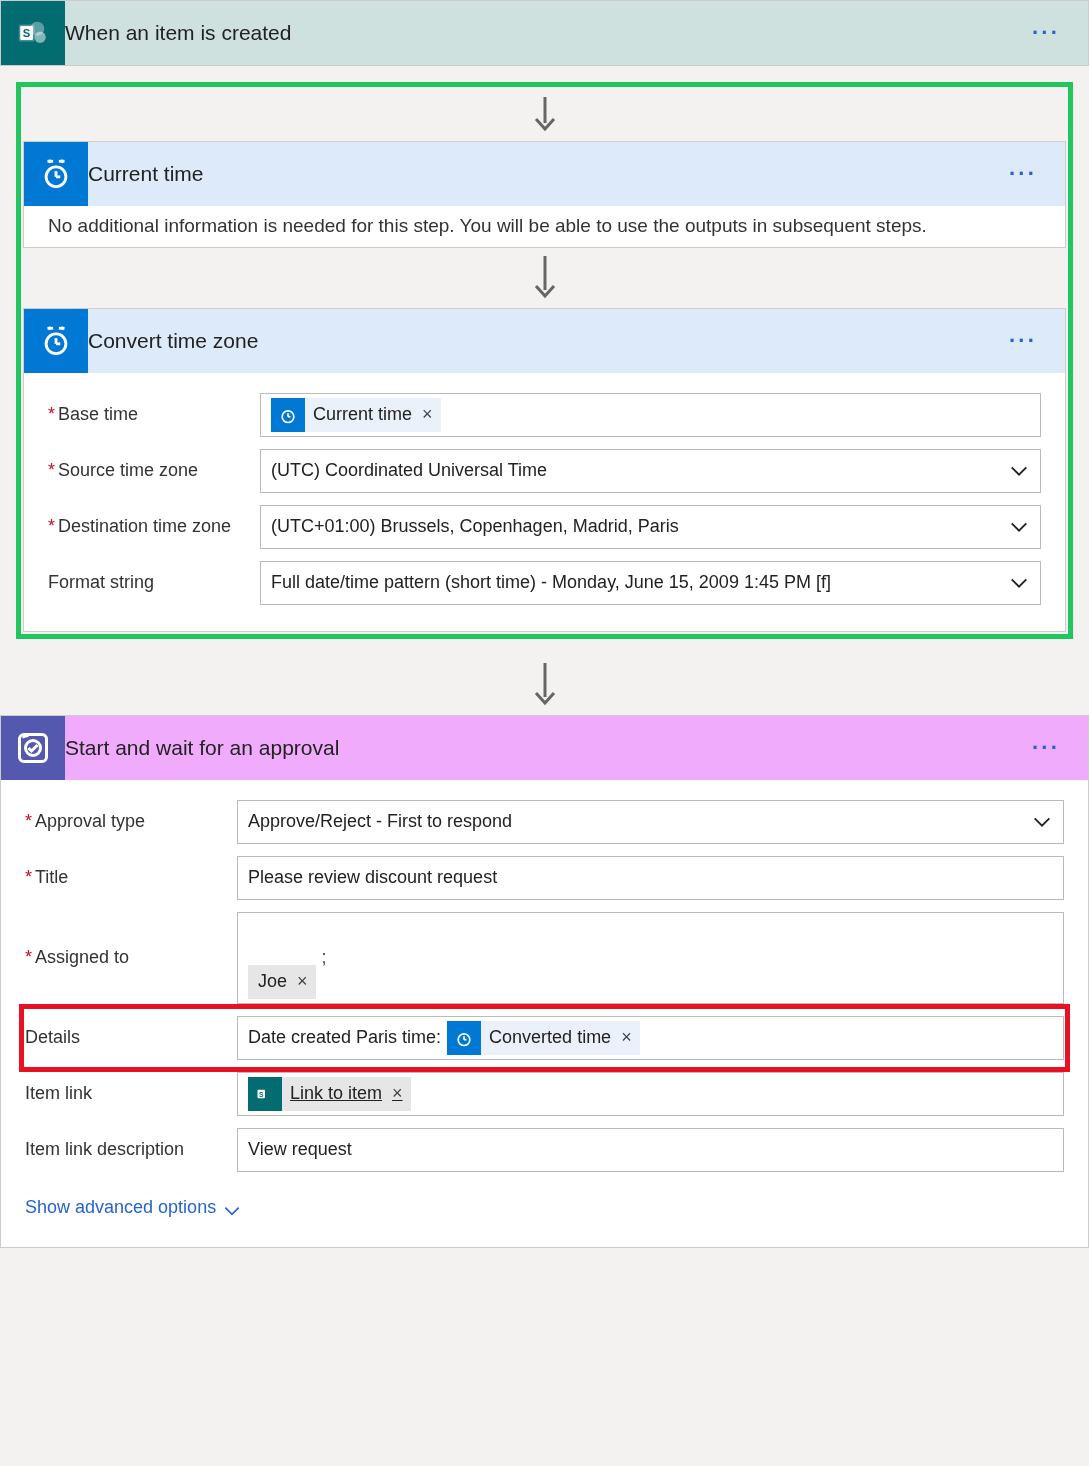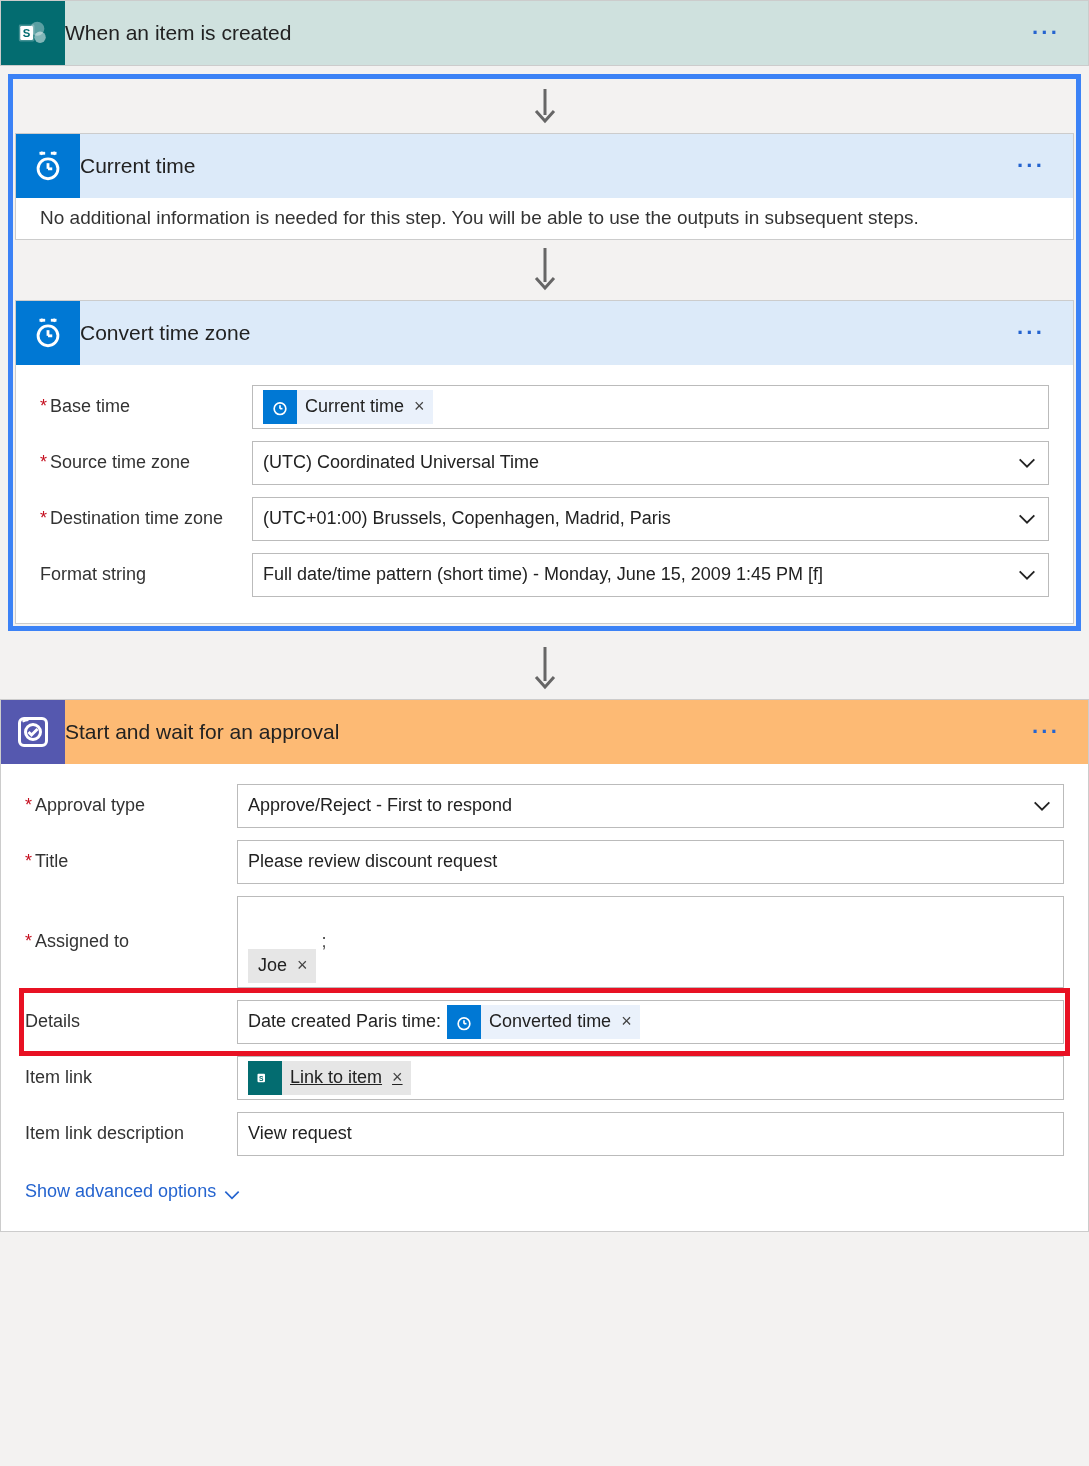--- a/index.html
+++ b/index.html
@@ -41,21 +41,21 @@
     color: #2564cf;
     font-size: 22px;
     letter-spacing: 2px;
     font-weight: bold;
     padding: 4px 8px;
     cursor: pointer;
   }
   
   .hdr-sharepoint { background: #cfe1de; }
   .hdr-blue { background: #dceaf9; }
-  .hdr-purple { background: #fdba74; }
+  .hdr-purple { background: #f0abfc; }
   .icon-sharepoint { background: #036c70; }
   .icon-blue { background: #0078d4; }
   .icon-purple { background: #5558af; }
   
   .card-body {
     padding: 6px 24px;
     font-size: 19px;
     color: #333;
     line-height: 1.5;
     text-align: justify;
@@ -122,23 +122,23 @@
   .token-blue .token-icon { background:#0078d4; }
   .token-sp .token-icon { background:#036c70; }
   .token-gray { background:#e6e6e6; }
   
   .connector {
     display: flex; justify-content:center;
     padding: 8px 0 4px;
   }
   .connector svg { display:block; }
   .highlight-box {
-    border: 5px solid #3b82f6;
+    border: 5px solid #22c55e;
     padding: 2px;
-    margin: 8px;
+    margin: 16px;
   }
   .highlight-row-outer {
     position:relative;
   }
   .row-highlight {
     position:absolute;
     inset:-6px -6px -6px -6px;
     border:5px solid #e81123;
     pointer-events:none;
   }

